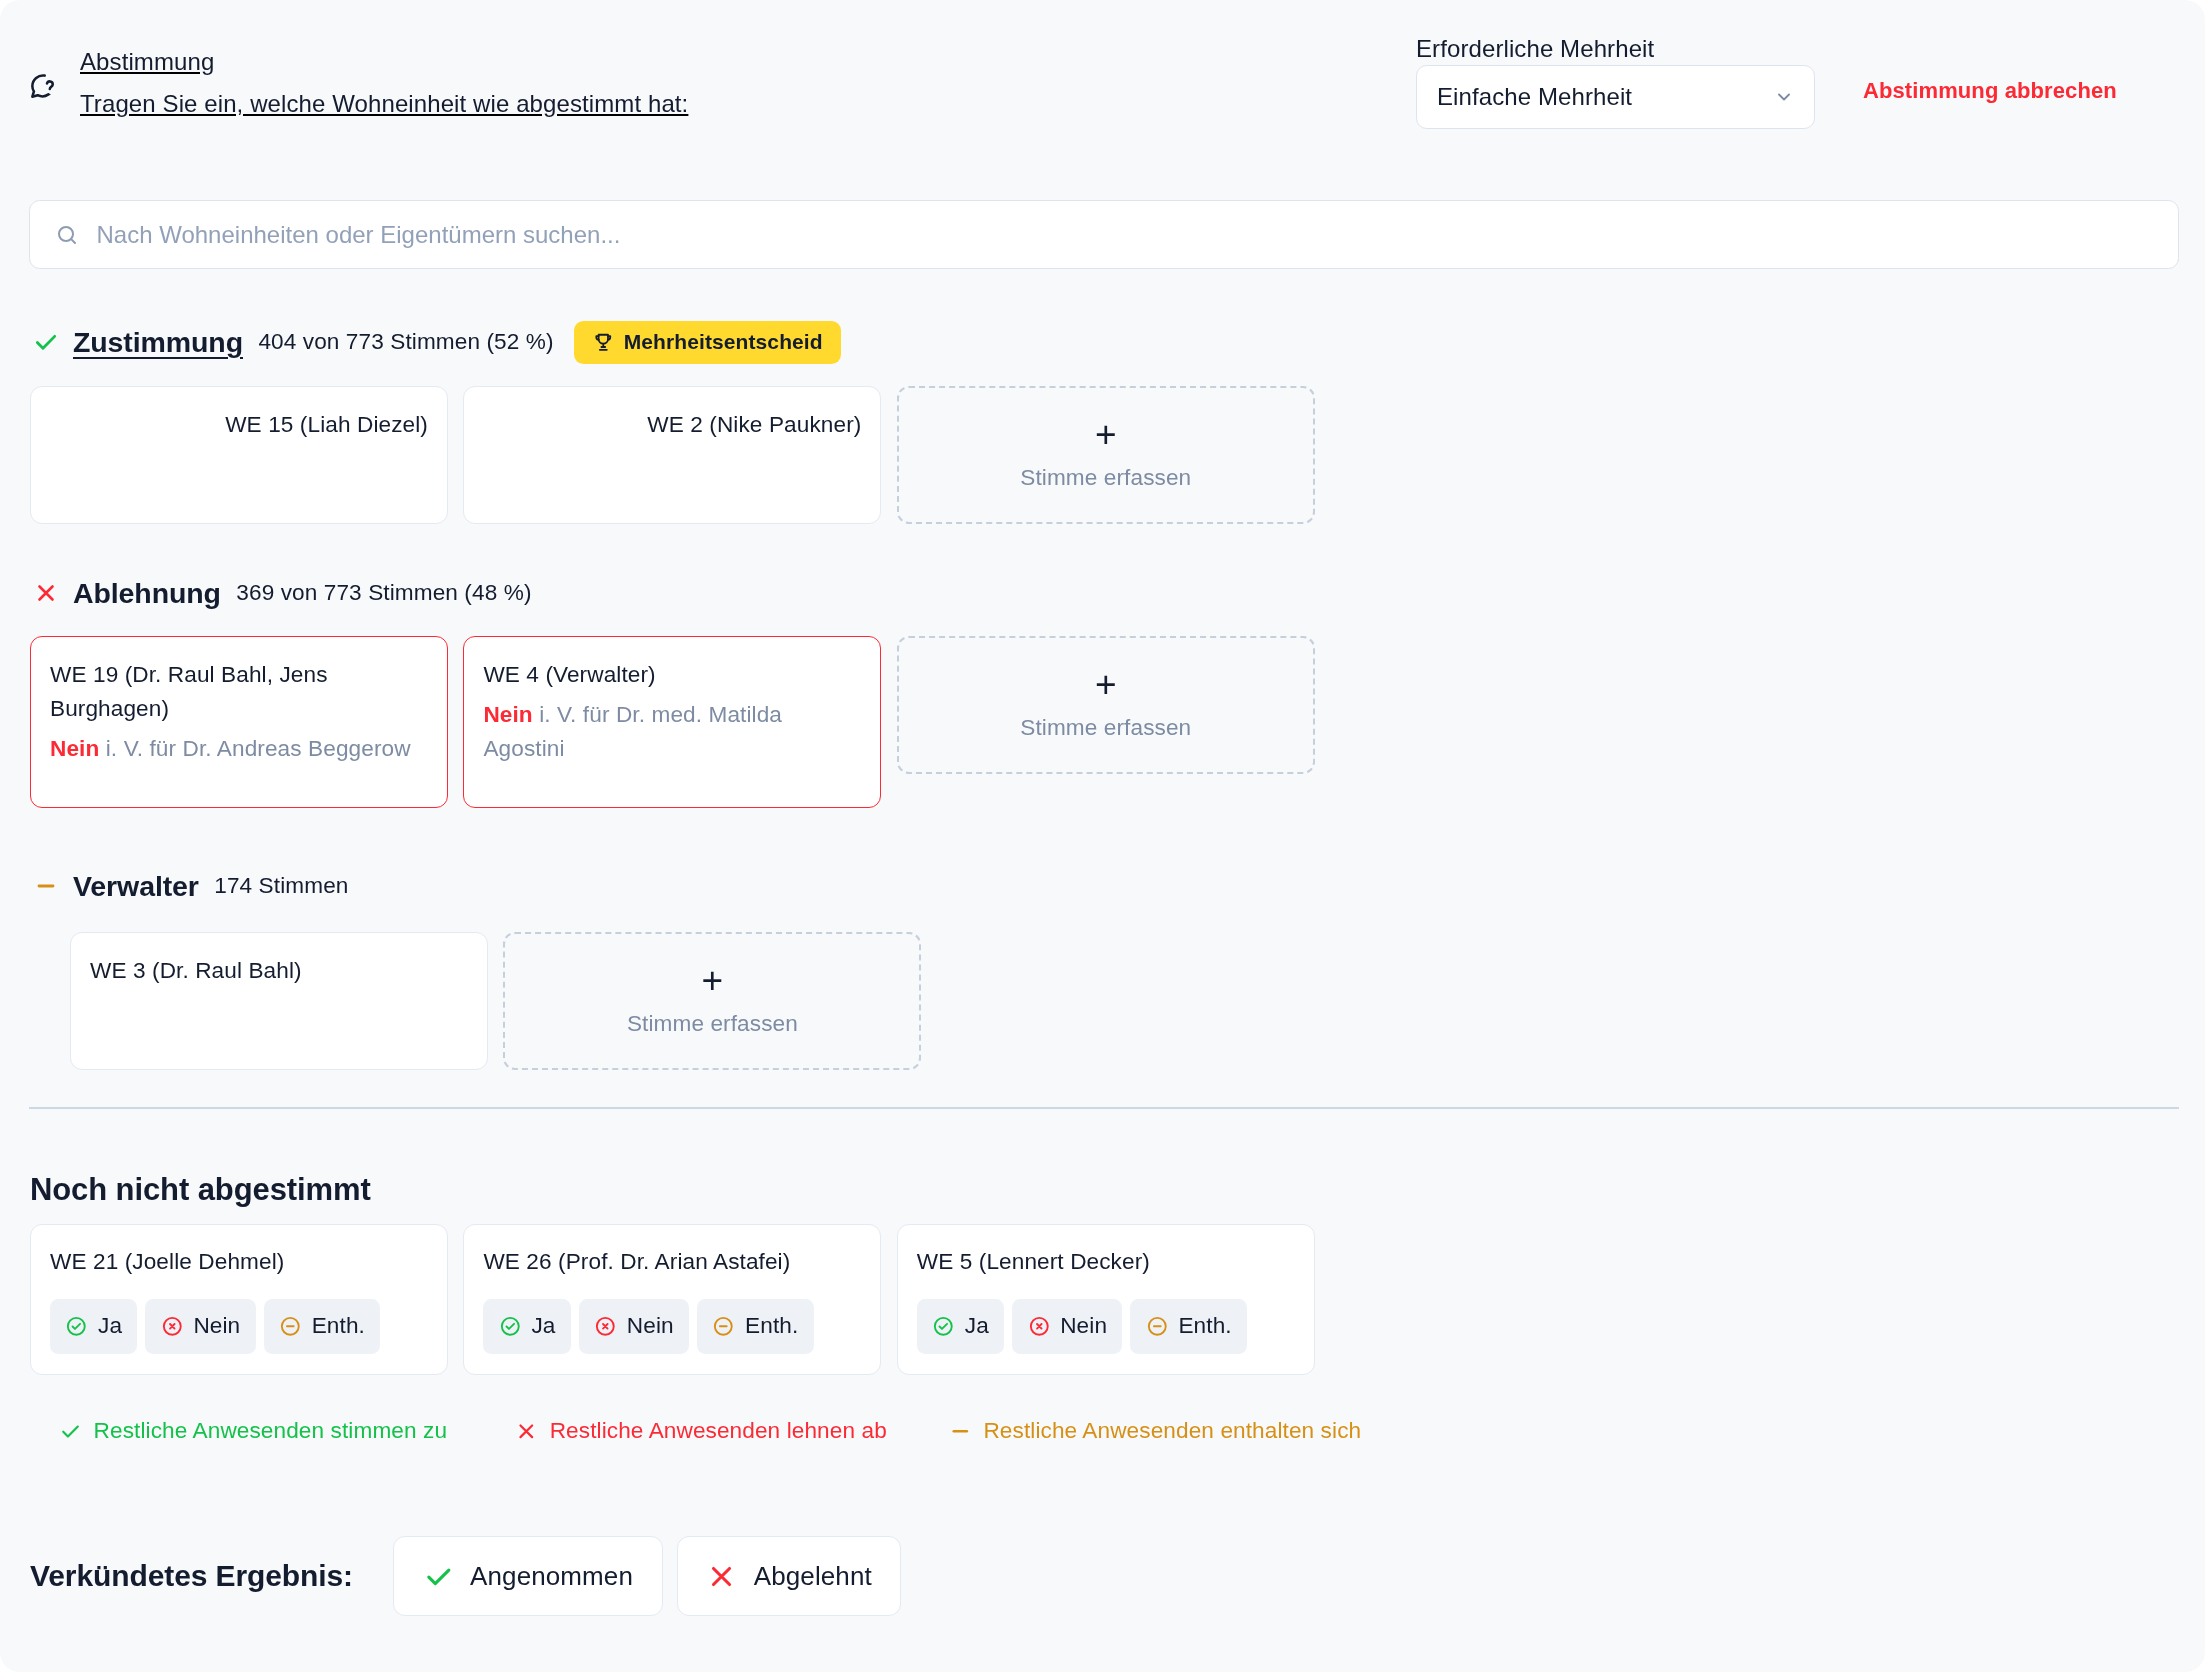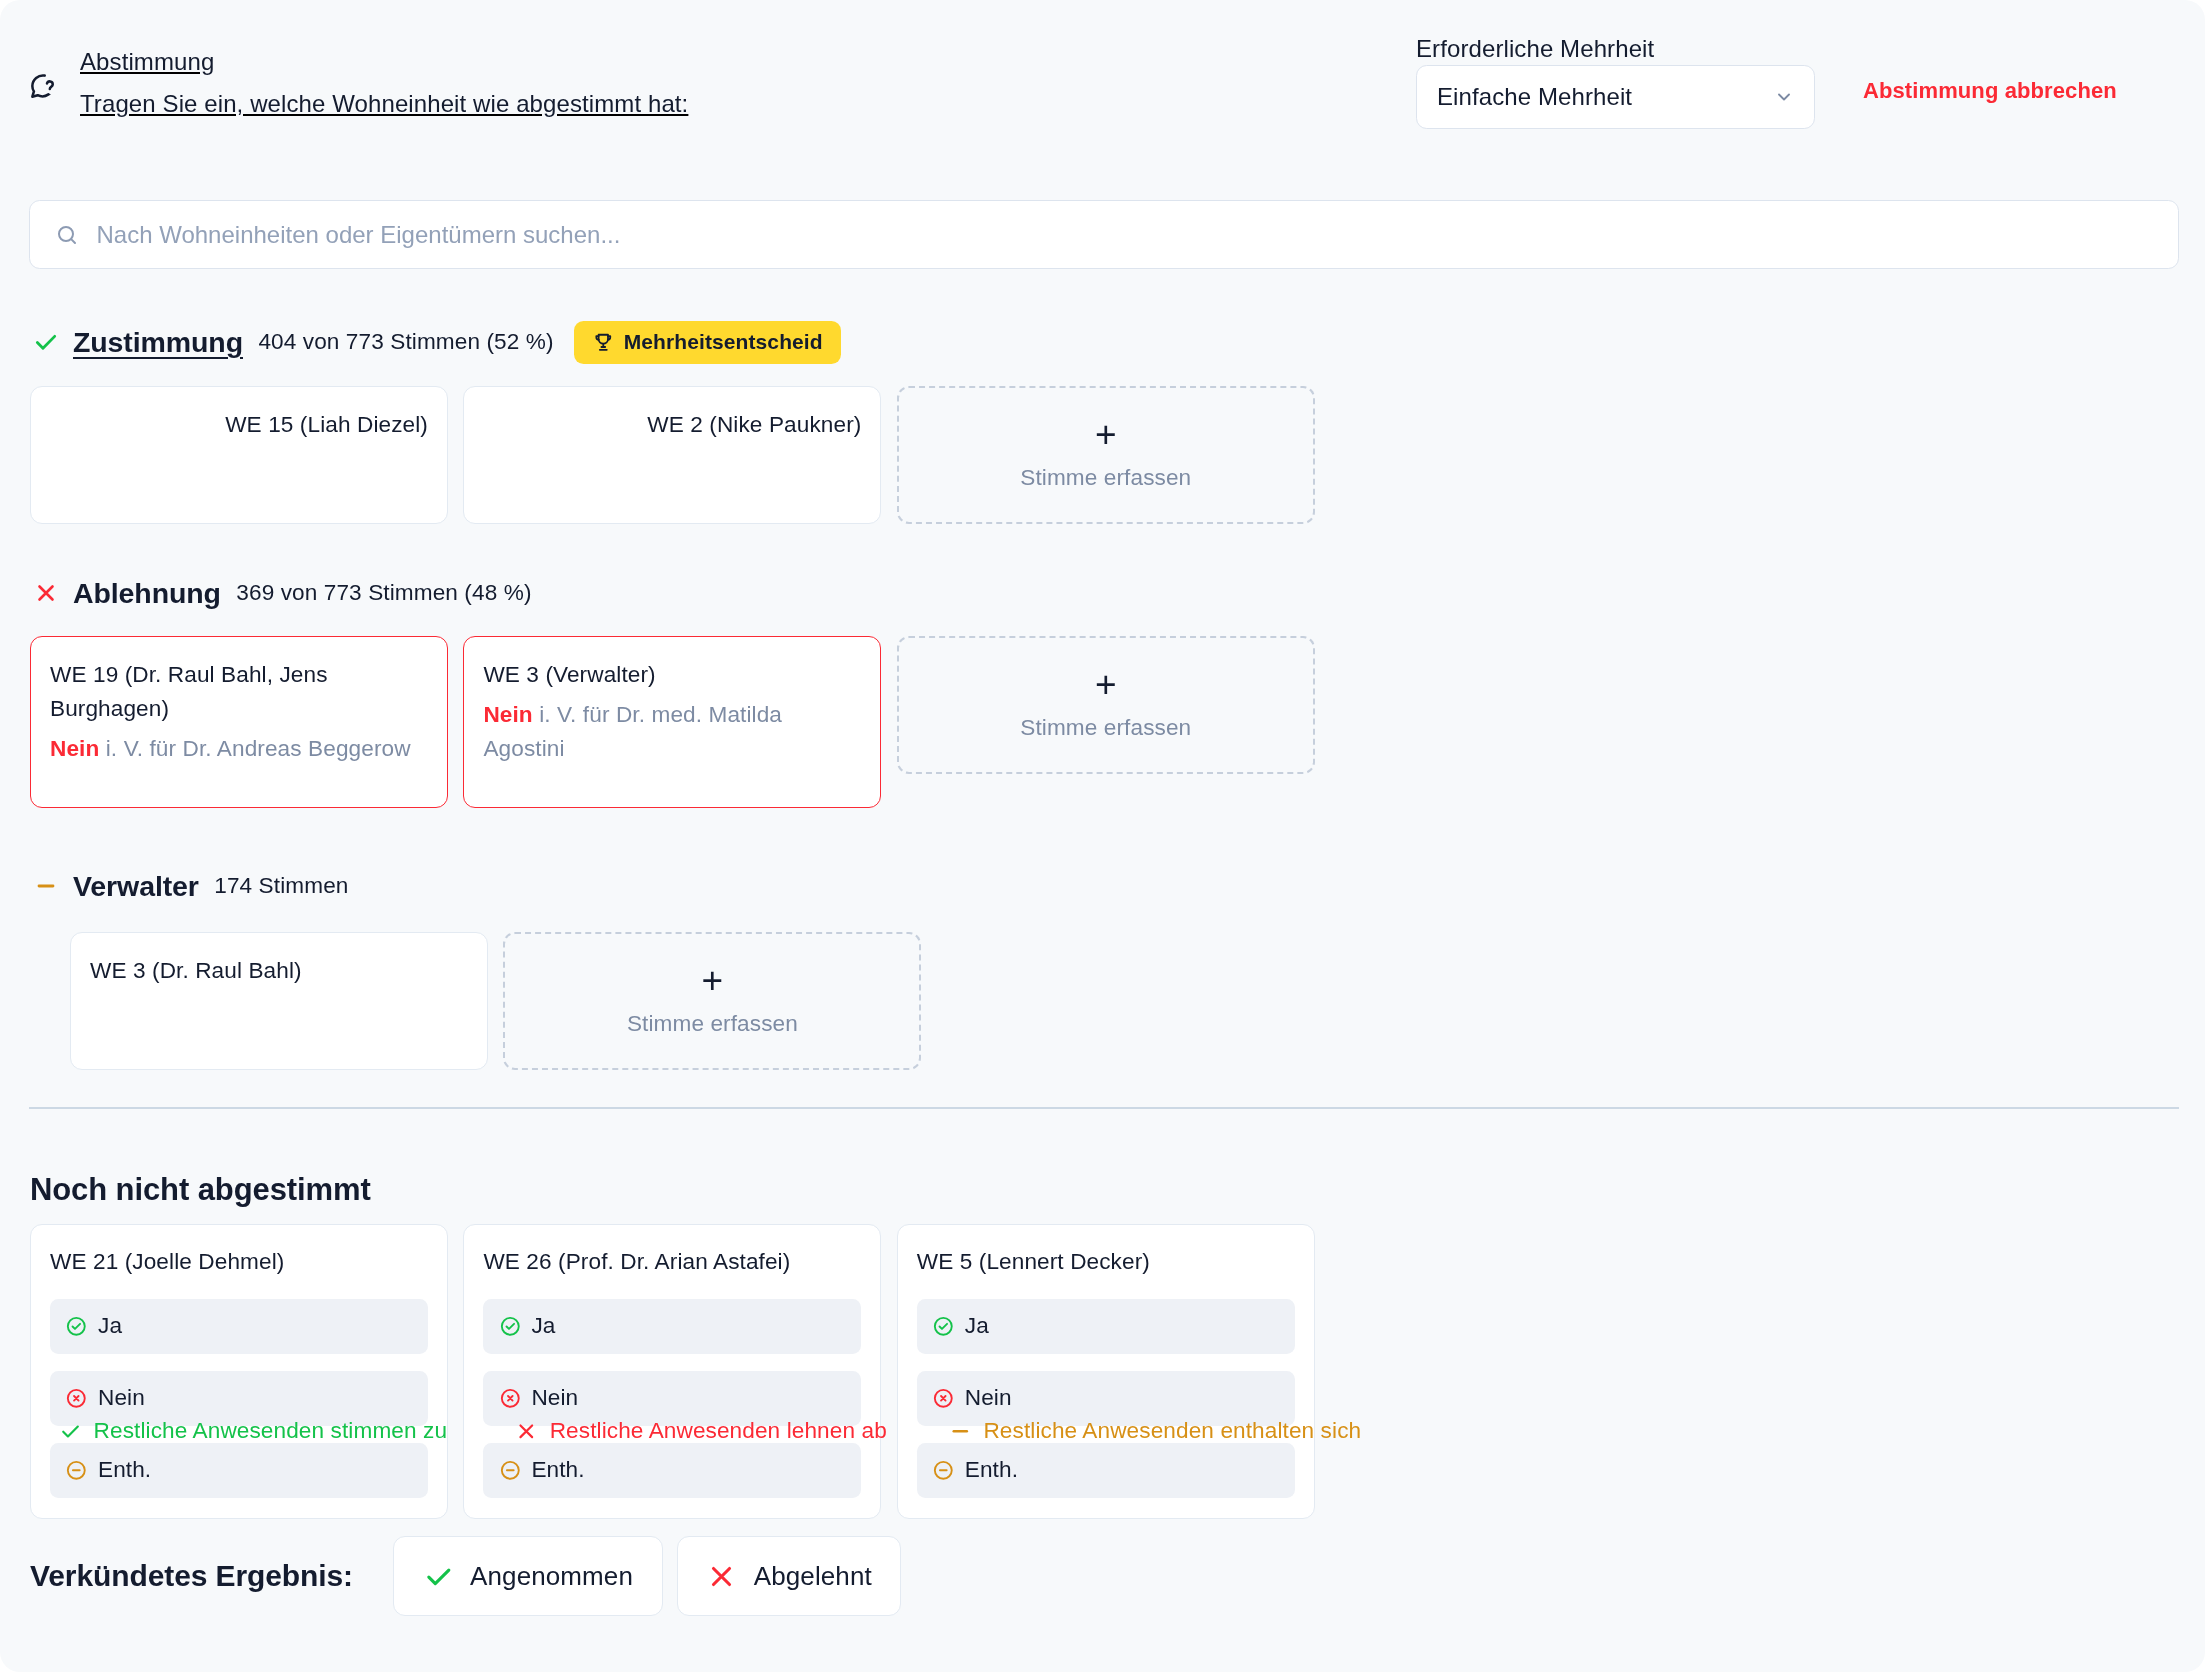--- a/index.html
+++ b/index.html
@@ -244,21 +244,21 @@
     border-radius: 12px;
     padding: 21.4px 19px 20px 19px;
   }
   .pcard-title {
     font-size: 22.6px;
     line-height: 31px;
     color: #141c2f;
     letter-spacing: 0.1px;
     white-space: nowrap;
   }
-  .pbtns { display: flex; gap: 17px; margin-top: 21.4px; flex-direction: column; }
+  .pbtns { display: flex; gap: 8px; margin-top: 21.4px; }
   .pbtn {
     background: #eef1f6;
     border-radius: 8.3px;
     height: 55px;
     display: flex;
     align-items: center;
     gap: 10px;
     padding: 0 15.4px;
     border: none;
     font-family: "Liberation Sans", sans-serif;
@@ -412,21 +412,21 @@
     <span class="sec-title">Ablehnung</span>
     <span class="sec-count">369 von 773 Stimmen (48 %)</span>
   </div>
 
   <div class="row" style="left:30px; top:636px;">
     <div class="card reject" style="height:172px;">
       <div class="card-title">WE 19 (Dr. Raul Bahl, Jens Burghagen)</div>
       <div class="card-note"><span class="no">Nein</span><span> i. V. für Dr. Andreas Beggerow</span></div>
     </div>
     <div class="card reject" style="height:172px;">
-      <div class="card-title">WE 3 (Verwalter)</div>
+      <div class="card-title">WE 4 (Verwalter)</div>
       <div class="card-note"><span class="no">Nein</span><span> i. V. für Dr. med. Matilda Agostini</span></div>
     </div>
     <div class="addcard" style="height:138px;">
       <div class="plus">+</div>
       <div class="add-label">Stimme erfassen</div>
     </div>
   </div>
 
   <div class="sec-head" style="left:30px; top:868px;">
     <span class="sec-mark">

